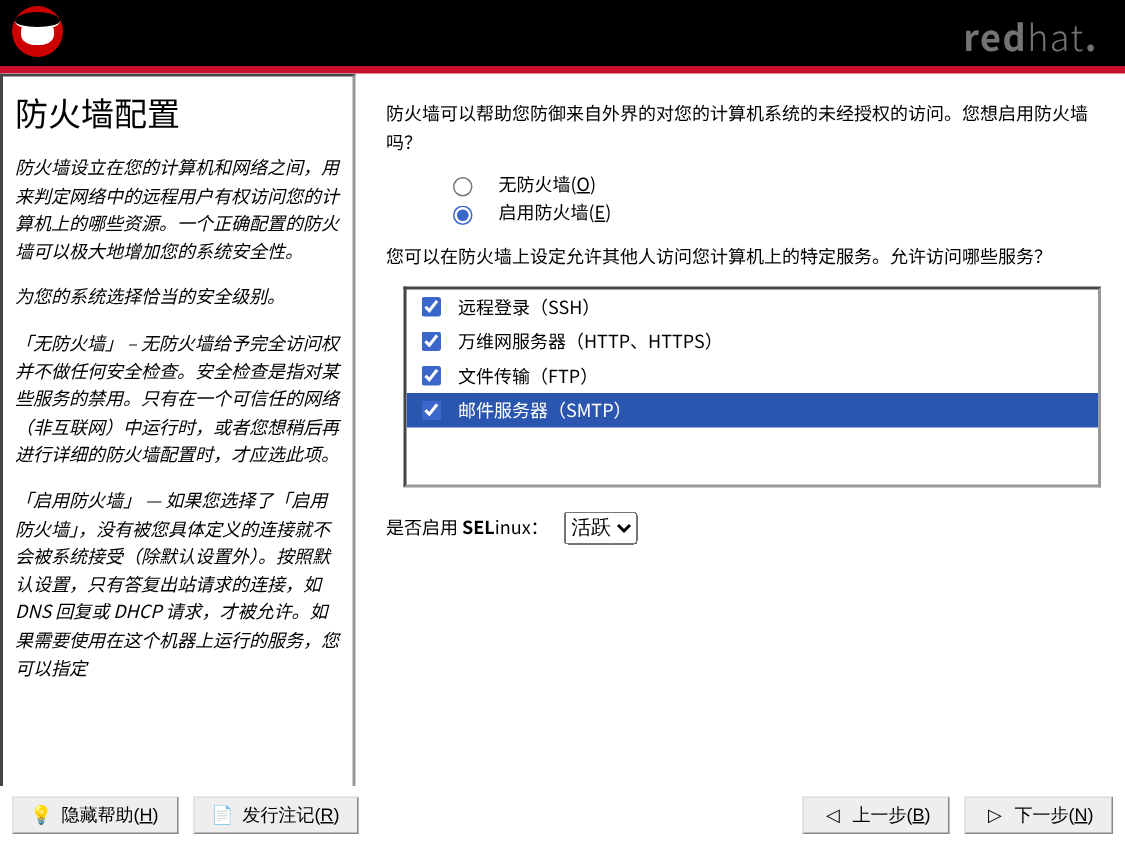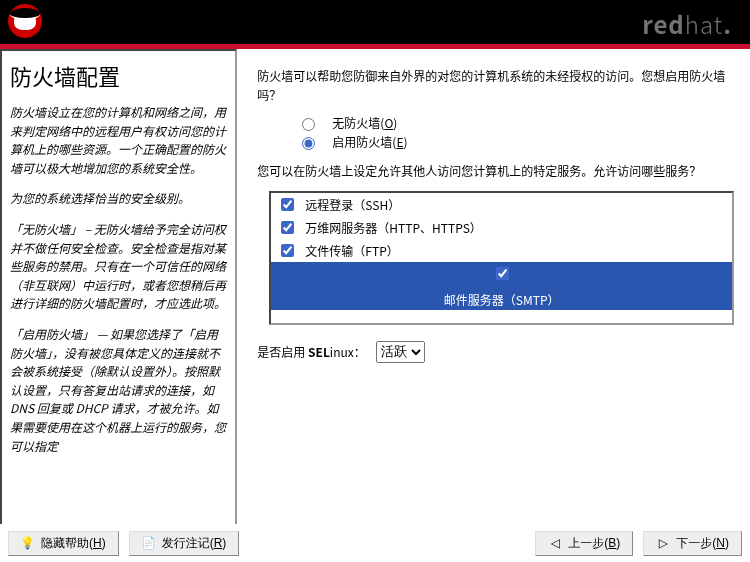--- a/index.html
+++ b/index.html
@@ -15,21 +15,21 @@
   .sidebar{width:245px;box-sizing:border-box;padding:0;}
   .sidebar-inner{height:100%;border:2px inset #999;background:#fff;padding:8px 6px 8px 8px;overflow:hidden;position:relative;}
   .help-title{font-size:22px;margin:0 0 12px 0;font-weight:normal;}
   .help-body p{margin:0 0 12px 0;font-size:12px;line-height:1.55;font-style:italic;}
   .main{flex:1 1 auto;padding:18px 16px 14px 20px;overflow:hidden;}
   .main p{margin:0 0 10px 0;font-size:12px;line-height:1.55;}
   .radio-group{margin:2px 0 12px 40px;}
   .radio-row{display:flex;align-items:center;gap:14px;margin:2px 0;}
   .services{border:2px inset #999;margin:4px 0 16px 12px;height:130px;overflow:hidden;}
   .srv-row{display:flex;align-items:center;gap:8px;padding:2px 6px;font-size:12px;}
-  .srv-row.selected{background:#2b56b0;color:#fff;flex-direction:column;}
+  .srv-row.selected{background:#2b56b0;color:#fff;}
   .selinux-row{display:flex;align-items:center;gap:10px;margin-top:10px;}
   .selinux-row select{height:22px;}
   .u{text-decoration:underline;}
   .footer{height:38px;display:flex;align-items:center;padding:0 8px;gap:10px;}
   .spacer{flex:1 1 auto;}
   .btn{background:#eee;border:1px solid #888;border-top-color:#ddd;border-left-color:#ddd;padding:3px 12px;font-size:12px;display:flex;align-items:center;gap:6px;cursor:default;}
   .icon{width:14px;height:14px;display:inline-flex;align-items:center;justify-content:center;font-size:12px;line-height:1;}
   .ck{accent-color:#3a67c9;}
   input[type=radio]{accent-color:#3a67c9;}
 </style>

